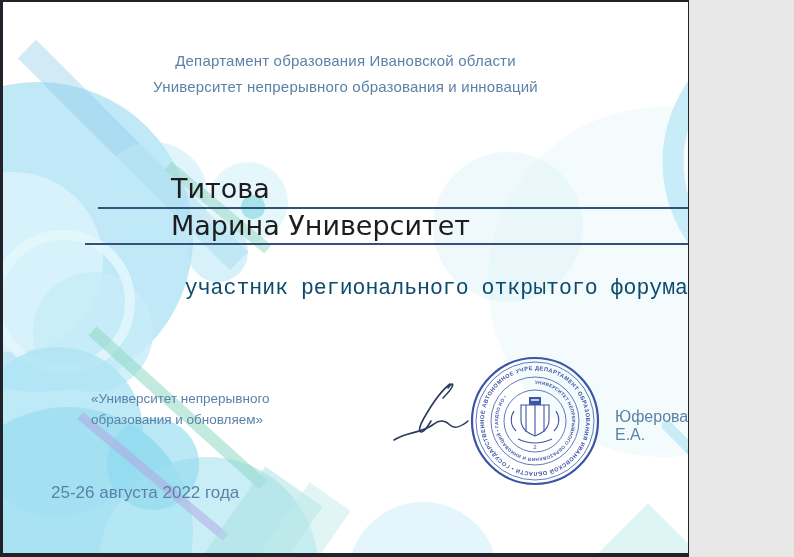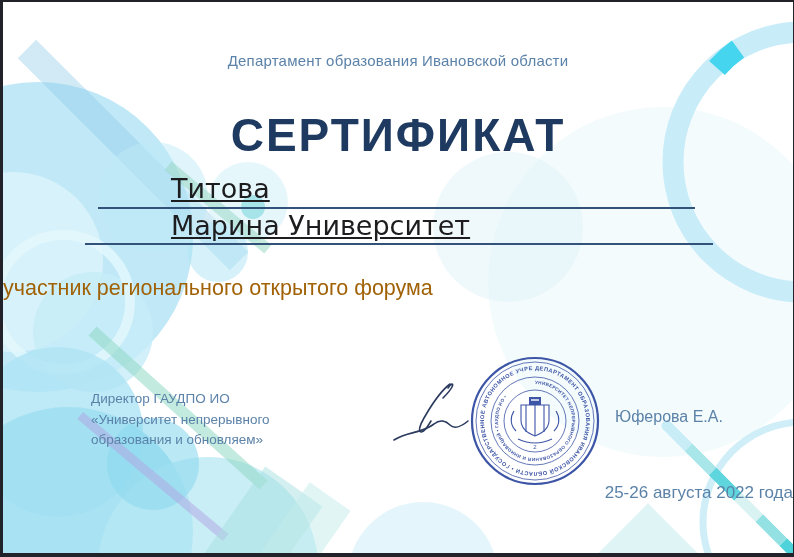--- a/index.html
+++ b/index.html
@@ -1,17 +1,17 @@
 <!DOCTYPE html>
 <html><head>
 <meta charset="utf-8">
 <style>
   html,body{margin:0;padding:0;background:#e8e8e8;}
   .stage{
-    position:relative;width:794px;height:557px;background:#ffffff;
+    position:relative;width:689px;height:557px;background:#ffffff;
     overflow:hidden;box-sizing:border-box;
     border:solid #22222a;border-width:2px 1px 4px 3px;
     font-family:"Liberation Sans", sans-serif;
   }
   .decor-layer{position:absolute;inset:0;pointer-events:none;z-index:0;}
   .dc{position:absolute;border-radius:50%;}
   .stripe{position:absolute;}
   .content{position:absolute;inset:0;z-index:2;}
 
   
@@ -54,32 +54,32 @@
 
   
   .ring-tr{position:absolute;left:650px;top:10px;}
   .ring-br{position:absolute;left:694px;top:414px;}
 
   
   .org{position:absolute;left:0;top:46px;width:100%;text-align:center;
        color:#5b82a8;font-size:15px;line-height:26px;letter-spacing:.2px;}
   .title{position:absolute;left:0;top:108px;width:100%;text-align:center;
        color:#1e3a60;font-size:46px;line-height:50px;font-weight:600;letter-spacing:2px;}
-  .name-line{position:absolute;color:#1d1d1f;font-family:"DejaVu Sans", sans-serif;font-size:27px;line-height:30px;text-decoration:underline;}
+  .name-line{position:absolute;color:#1d1d1f;font-family:"DejaVu Sans", sans-serif;font-size:27px;line-height:30px;}
   .name1{left:168px;top:172px;}
   .name2{left:168px;top:209px;}
   .rule{position:absolute;height:2px;background:#33527a;}
   .rule1{left:95px;top:205px;width:597px;}
   .rule2{left:82px;top:241px;width:628px;}
-  .body-text{position:absolute;left:0;top:271px;width:100%;text-align:left;
-       color:#a16207;font-size:21.5px;line-height:31px;}
+  .body-text{position:absolute;left:0;top:271px;width:100%;text-align:right;
+       color:#0c4a6e;font-size:21.5px;line-height:31px;font-family:Liberation Mono, monospace;}
   .director{position:absolute;left:88px;top:387px;color:#5b82a8;font-size:13.5px;line-height:20.5px;}
   .signer-name{position:absolute;left:612px;top:406px;color:#5b82a8;font-size:16px;}
-  .date-block{position:absolute;left:0;top:478px;width:100%;text-align:right;
-       color:#5b82a8;font-size:17px;line-height:25px;}
+  .date-block{position:absolute;left:0;top:478px;width:100%;text-align:left;
+       color:#5b82a8;font-size:17px;line-height:25px;padding-left:48px;}
   .signature{position:absolute;left:385px;top:376px;}
   .seal{position:absolute;left:464px;top:351px;}
 </style>
 </head>
 <body>
 
 <div class="stage">
 
   <div class="decor-layer">
     <div class="dc c-tl-big"></div>
@@ -123,35 +123,34 @@
       <div class="sg4"></div>
       <div class="sg5"></div>
       <div class="sg6"></div>
     </div>
   </div>
 
   <div class="content">
 
     <div class="org">
       <div>Департамент образования Ивановской области</div>
+      <div>Университет непрерывного образования и инноваций</div>
     </div>
 
-    <div class="title">СЕРТИФИКАТ</div>
 
     <div class="name-line name1">Титова</div>
     <div class="rule rule1"></div>
     <div class="name-line name2">Марина Университет</div>
     <div class="rule rule2"></div>
 
     <div class="body-text">
       <div>участник регионального открытого форума</div>
     </div>
 
     <div class="director">
-      <div>Директор ГАУДПО ИО</div>
       <div>«Университет непрерывного</div>
       <div>образования и обновляем»</div>
     </div>
 
     <svg class="signature" width="88" height="72" viewBox="0 0 88 72">
       <g fill="none" stroke="#2b3a5e" stroke-width="1.6" stroke-linecap="round">
         <path d="M62 6 C54 12 44 26 36 40 C32 47 30 53 33 54 C36 55 40 48 43 43"></path>
         <path d="M60 10 C63 5 66 5 64 9 C62 13 58 17 55 20"></path>
         <path d="M6 62 C20 53 33 56 46 46 C52 41 58 43 62 47 C66 51 73 49 80 43"></path>
       </g>

